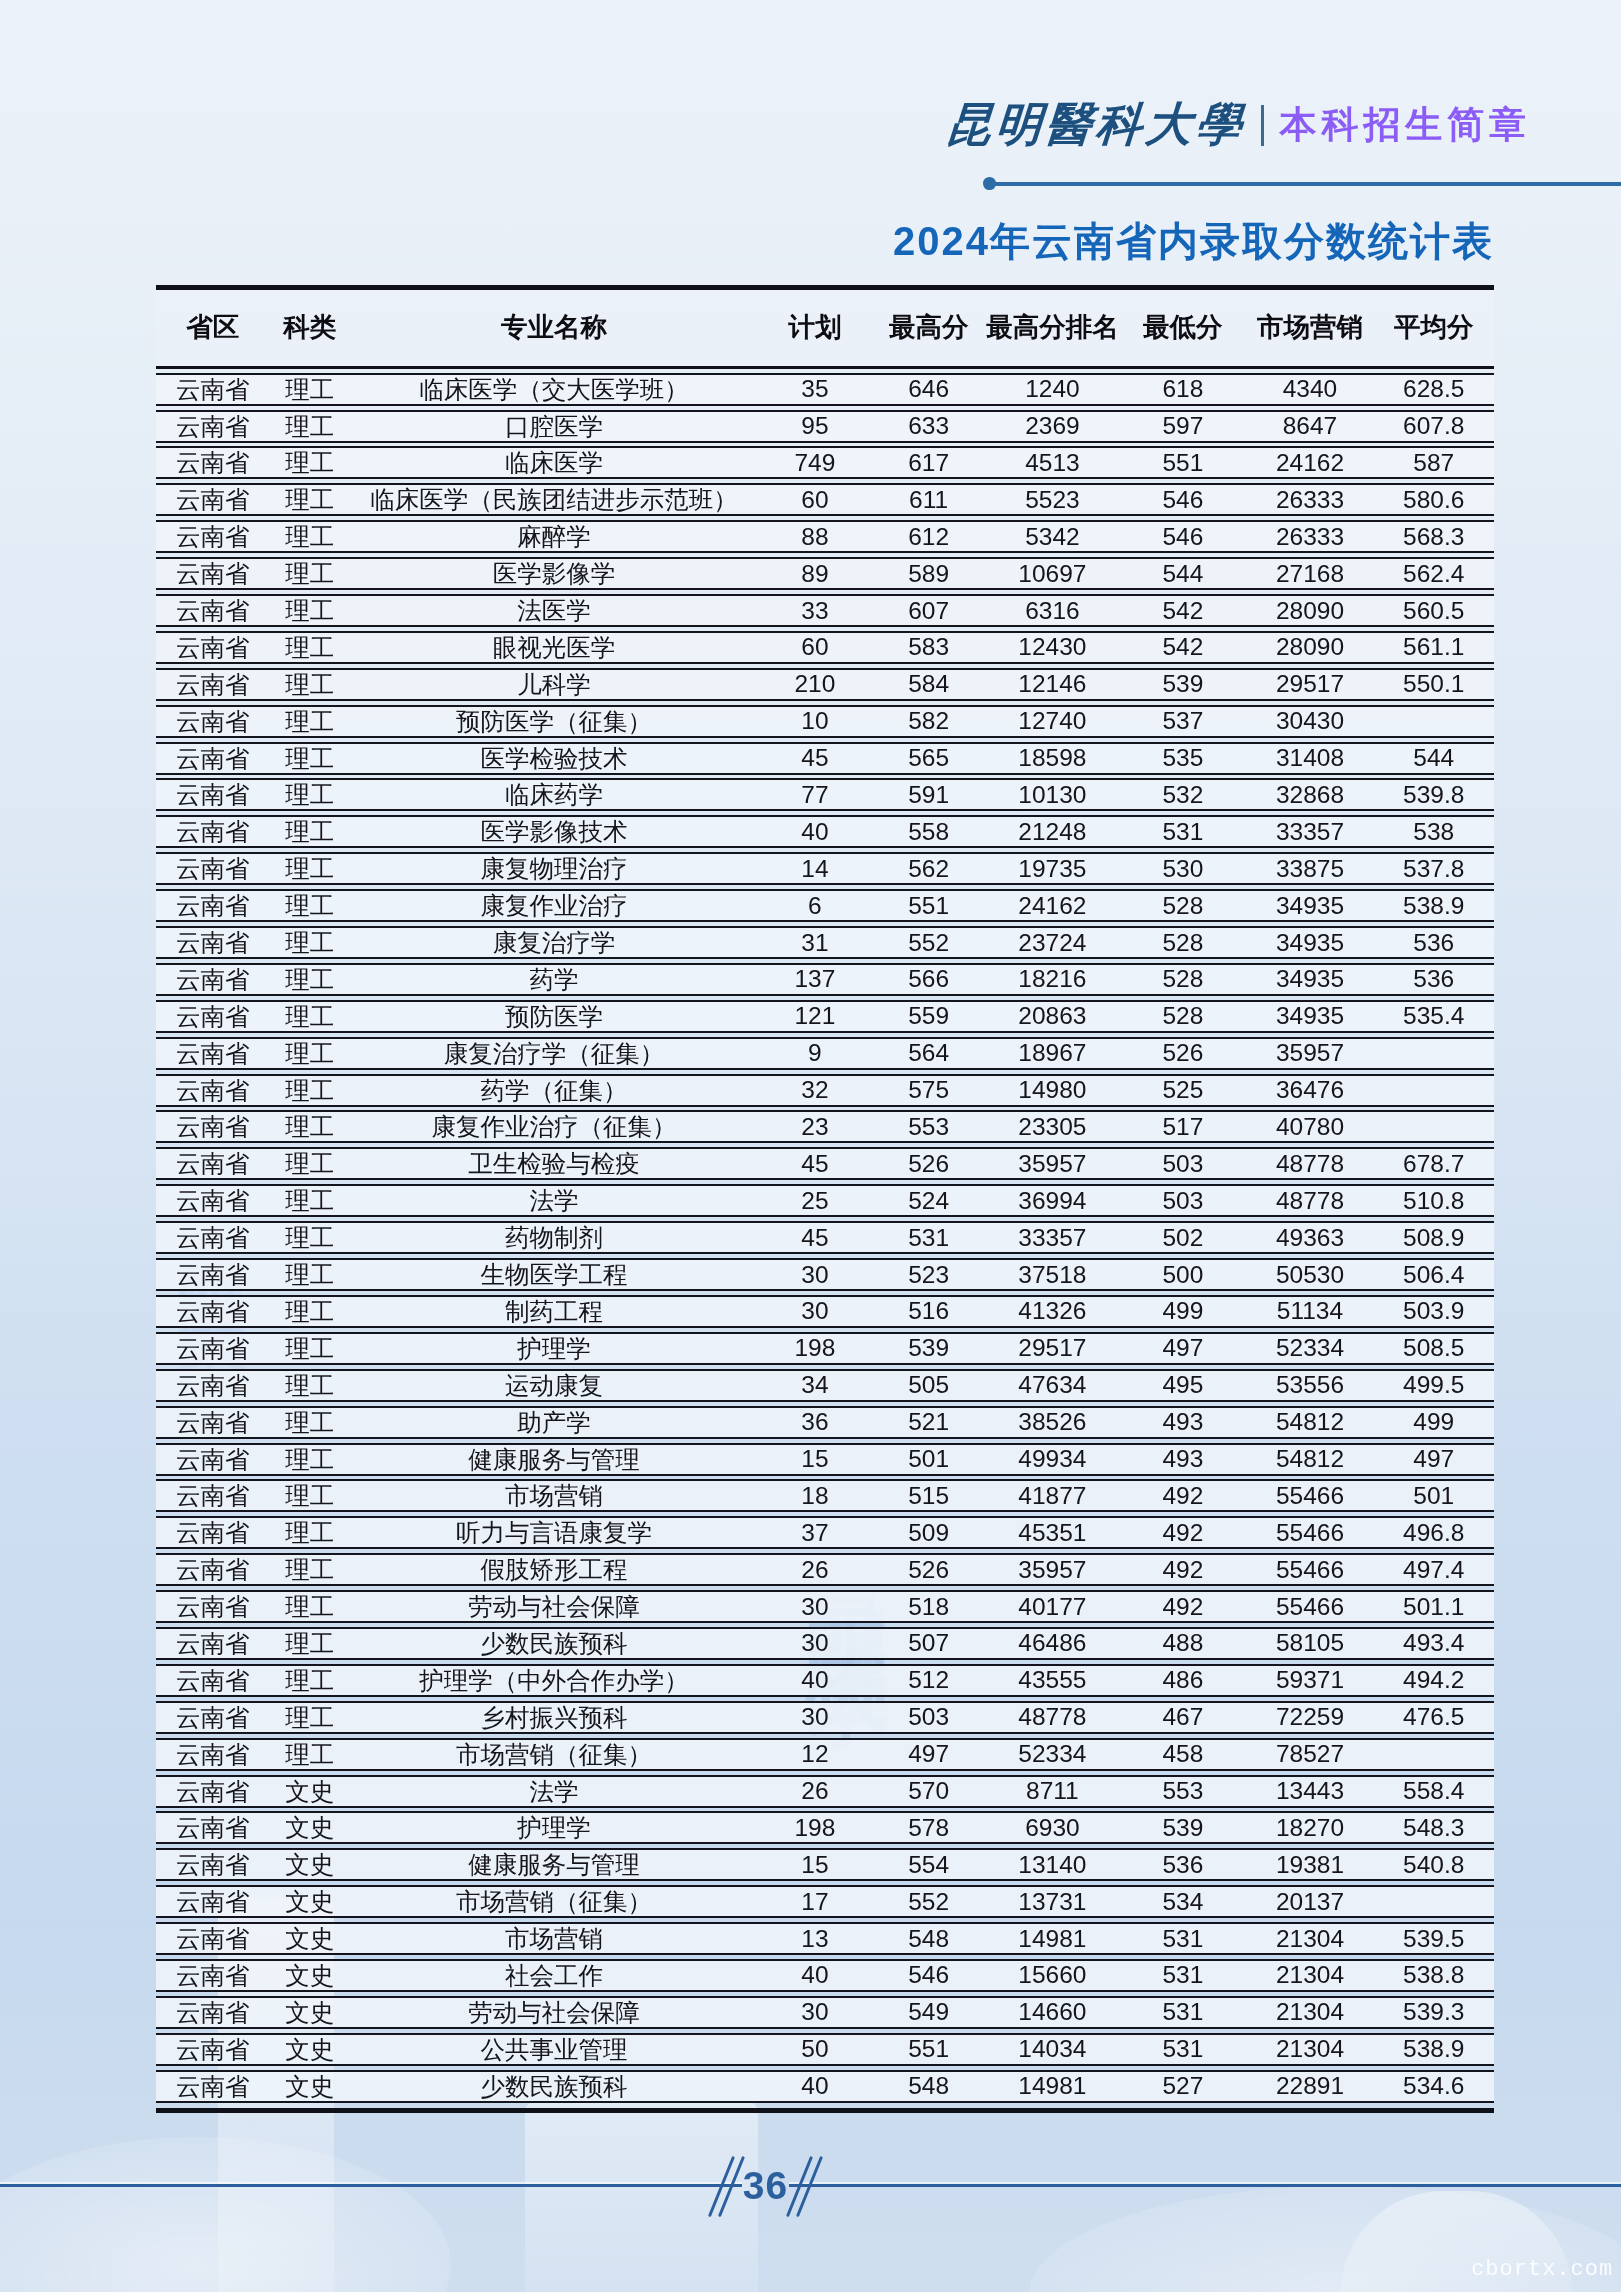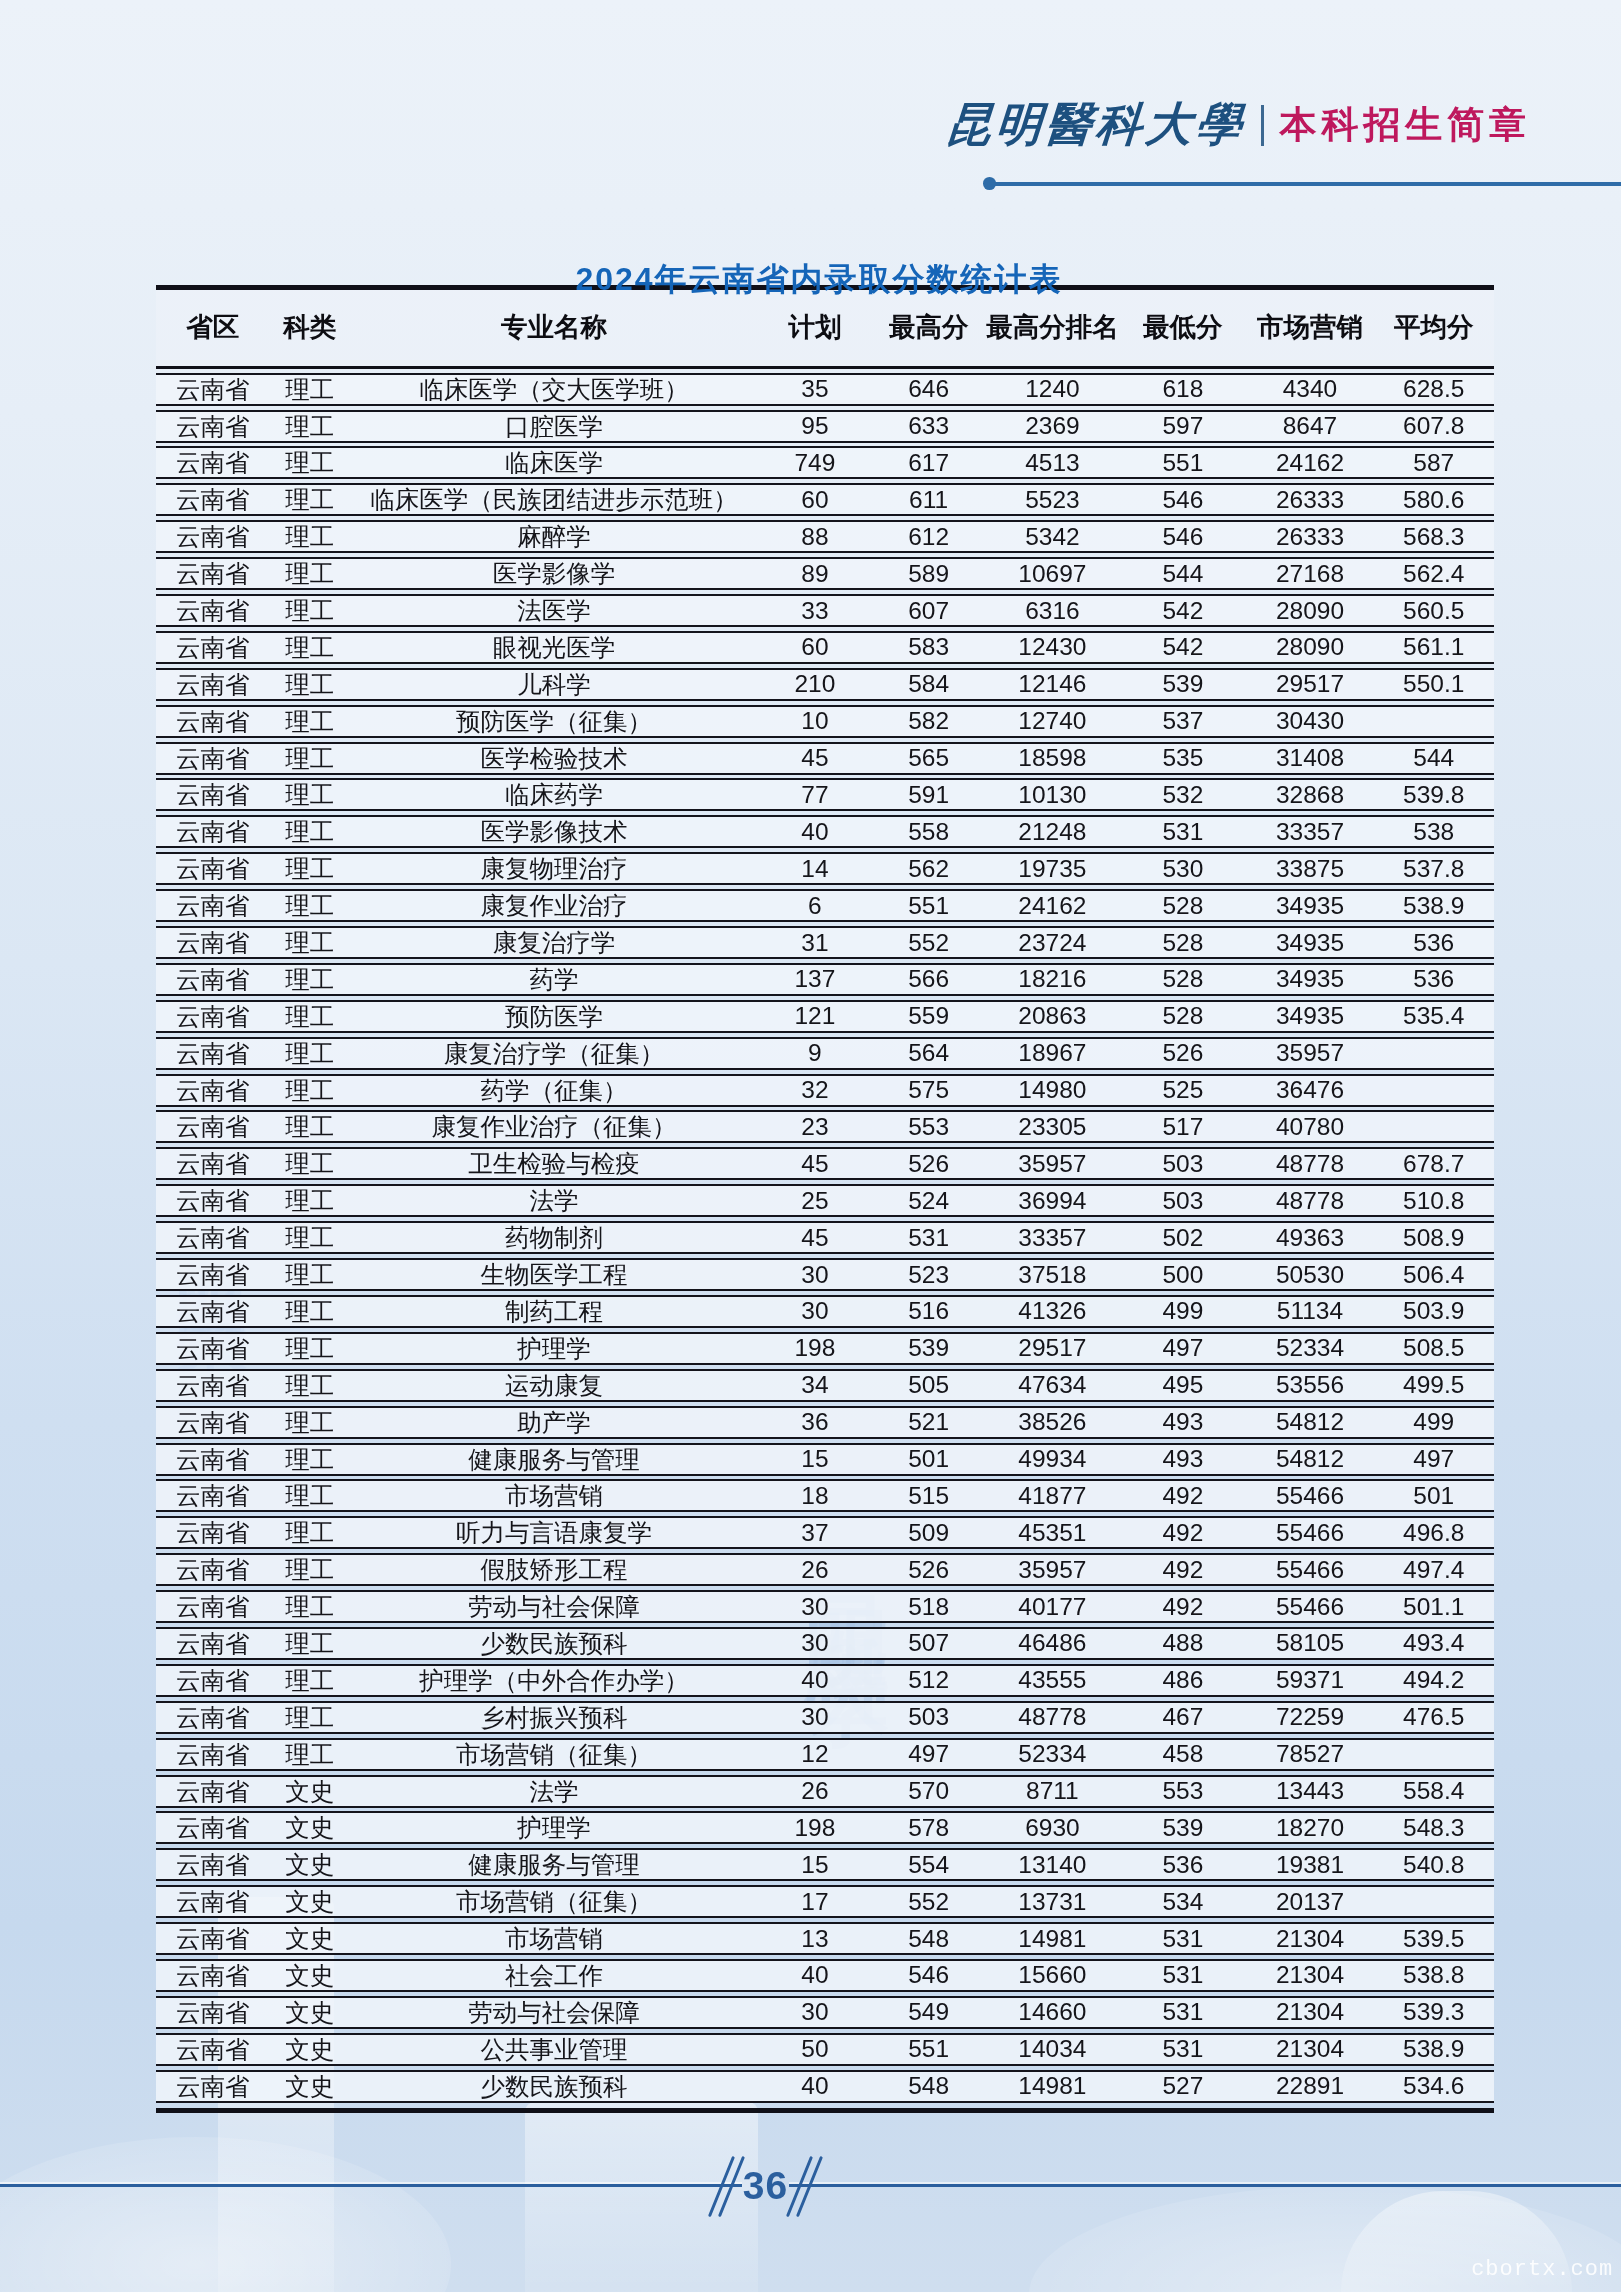--- a/index.html
+++ b/index.html
@@ -47,32 +47,32 @@
     font-family: "Liberation Serif", serif;
     font-style: italic; font-weight: bold;
     font-size: 46px; color: #1d507f; letter-spacing: 3.9px;
     transform: skewX(-4deg);
   }
   .brand-divider {
     width: 2.9px; height: 41px; background: #1d507f; margin: 0 15.7px; opacity: .85;
   }
   .brand-subtitle {
     font-family: "Liberation Serif", serif;
-    font-weight: bold; font-size: 37px; color: #be185d; letter-spacing: 4.9px;
+    font-weight: bold; font-size: 37px; color: #8b5cf6; letter-spacing: 4.9px;
   }
   .brand-dot { position: absolute; top: 177px; left: 983px; width: 12.7px; height: 12.7px;
                border-radius: 50%; background: #2e6ca8; z-index: 3; }
   .brand-line { position: absolute; top: 182px; left: 990px; right: 0; height: 3.9px;
                 background: #2e6ca8; z-index: 3; }
 
   
   .page-title {
     position: absolute; top: 214px; left: 144px; width: 1350px; z-index: 3;
-    text-align: center; font-size: 32px; font-weight: bold;
-    color: #1565b8; letter-spacing: 2px; margin-top: 44px;
+    text-align: right; font-size: 40px; font-weight: bold;
+    color: #1565b8; letter-spacing: 2px;
   }
 
   
   .score-table { position: absolute; top: 285px; left: 144px; width: 1350px; z-index: 2; padding-left: 12px; }
   .rule { width: 100%; background: #101018; }
   .rule-thick { height: 4.9px; }
   .rule-thin  { height: 2.9px; }
 
   .thead {
     display: flex; align-items: center; height: 76px;

